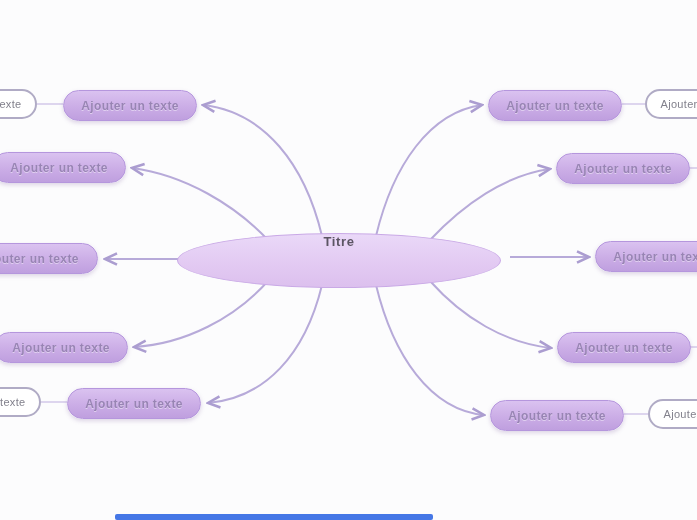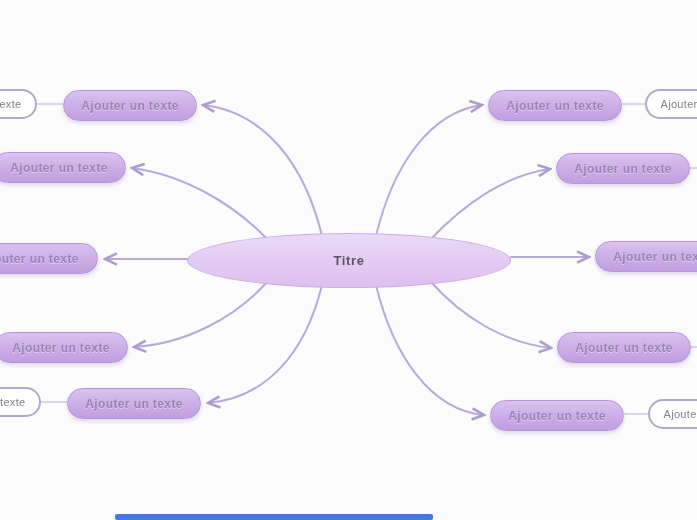--- a/index.html
+++ b/index.html
@@ -8,25 +8,25 @@
     width:697px;height:520px;
     background:#fcfcfd;
     overflow:hidden;
     font-family:"Liberation Sans","DejaVu Sans",sans-serif;
   }
   svg.links{position:absolute;left:0;top:0;z-index:1;}
   .curve{fill:none;stroke:#b7aad9;stroke-width:2;}
   .stub{fill:none;stroke:#ddd5ee;stroke-width:2;}
   .center-node{
     position:absolute;z-index:2;
-    left:187px;top:233px;width:324px;height:55px;
+    left:177px;top:233px;width:324px;height:55px;
     border-radius:50%;
     background:linear-gradient(180deg,#ead9f8 0%,#e2c9f2 60%,#dcc0ee 100%);
     border:1.5px solid #c9a9e6;
-    display:flex;align-items:center;justify-content:center;
+    display:flex;align-items:flex-start;justify-content:center;
     box-sizing:border-box;
   }
   .center-node span{
     font-weight:bold;font-size:13px;color:#5c5564;letter-spacing:.6px;
   }
   .pill{
     position:absolute;z-index:2;
     height:31px;border-radius:16px;
     background:linear-gradient(180deg,#dac2f0 0%,#cbade6 55%,#bf9fdf 100%);
     border:1px solid #b596dd;

